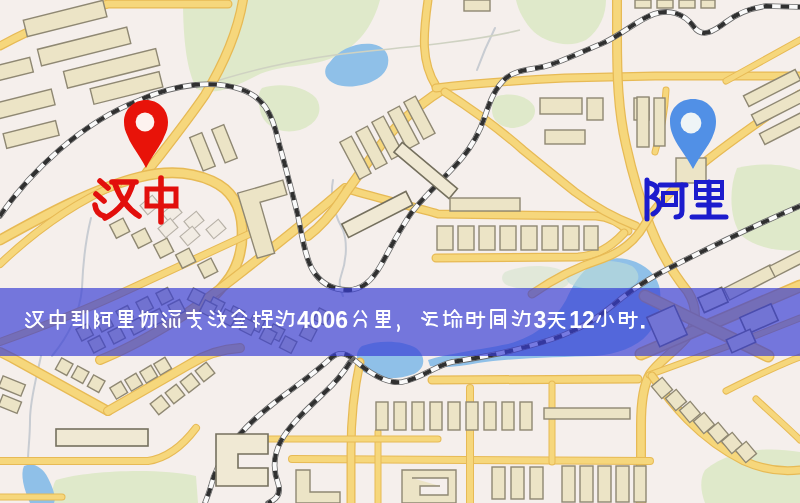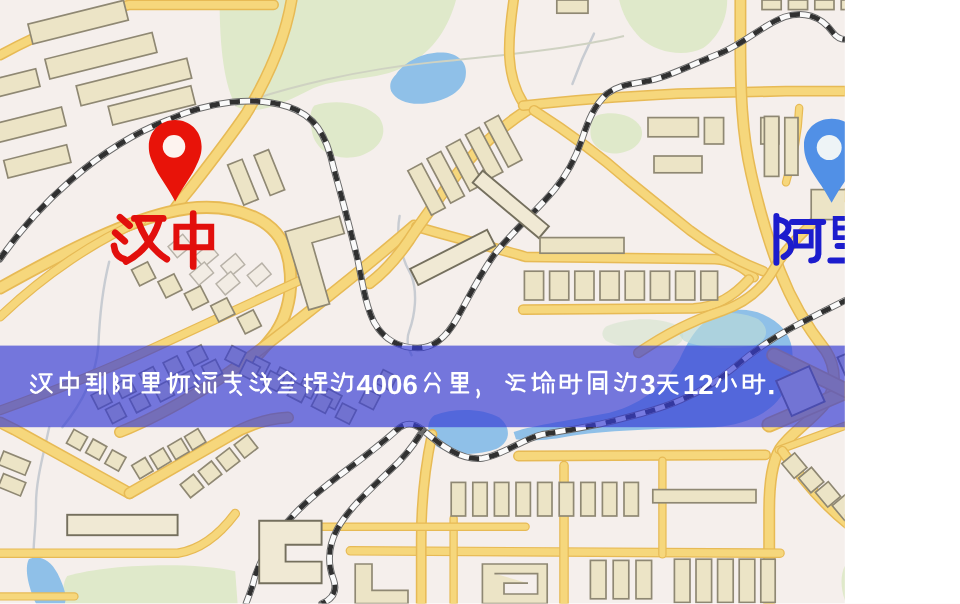--- a/index.html
+++ b/index.html
@@ -1,16 +1,16 @@
 <!DOCTYPE html>
 <html><head>
 <meta charset="utf-8">
 <style>
 html,body{margin:0;padding:0;background:#fff;font-family:"Liberation Sans",sans-serif;}
-#map{width:704px;height:503px;overflow:hidden;position:relative;}
+#map{width:800px;height:503px;overflow:hidden;position:relative;}
 .bld{fill:#ece4c6;stroke:#8f8873;stroke-width:1.4}
 .bldo{fill:#f0e9d4;stroke:#75705e;stroke-width:1.6}
 .rdc{fill:none;stroke:#e7ba55;stroke-linecap:round;stroke-linejoin:round}
 .rd{fill:none;stroke:#f6d77c;stroke-linecap:round;stroke-linejoin:round}
 .rlc{fill:none;stroke:#6a6a6a;stroke-width:5.6;stroke-linecap:round}
 .rlw{fill:none;stroke:#fafafa;stroke-width:4}
 .rld{fill:none;stroke:#303030;stroke-width:4;stroke-dasharray:8.5 8.5}
 .grn{fill:#dfe9ca;stroke:none}
 .wat{fill:#8fc0e8}
 .strm{fill:none;stroke:#c8ccd2;stroke-width:2;stroke-linecap:round}

